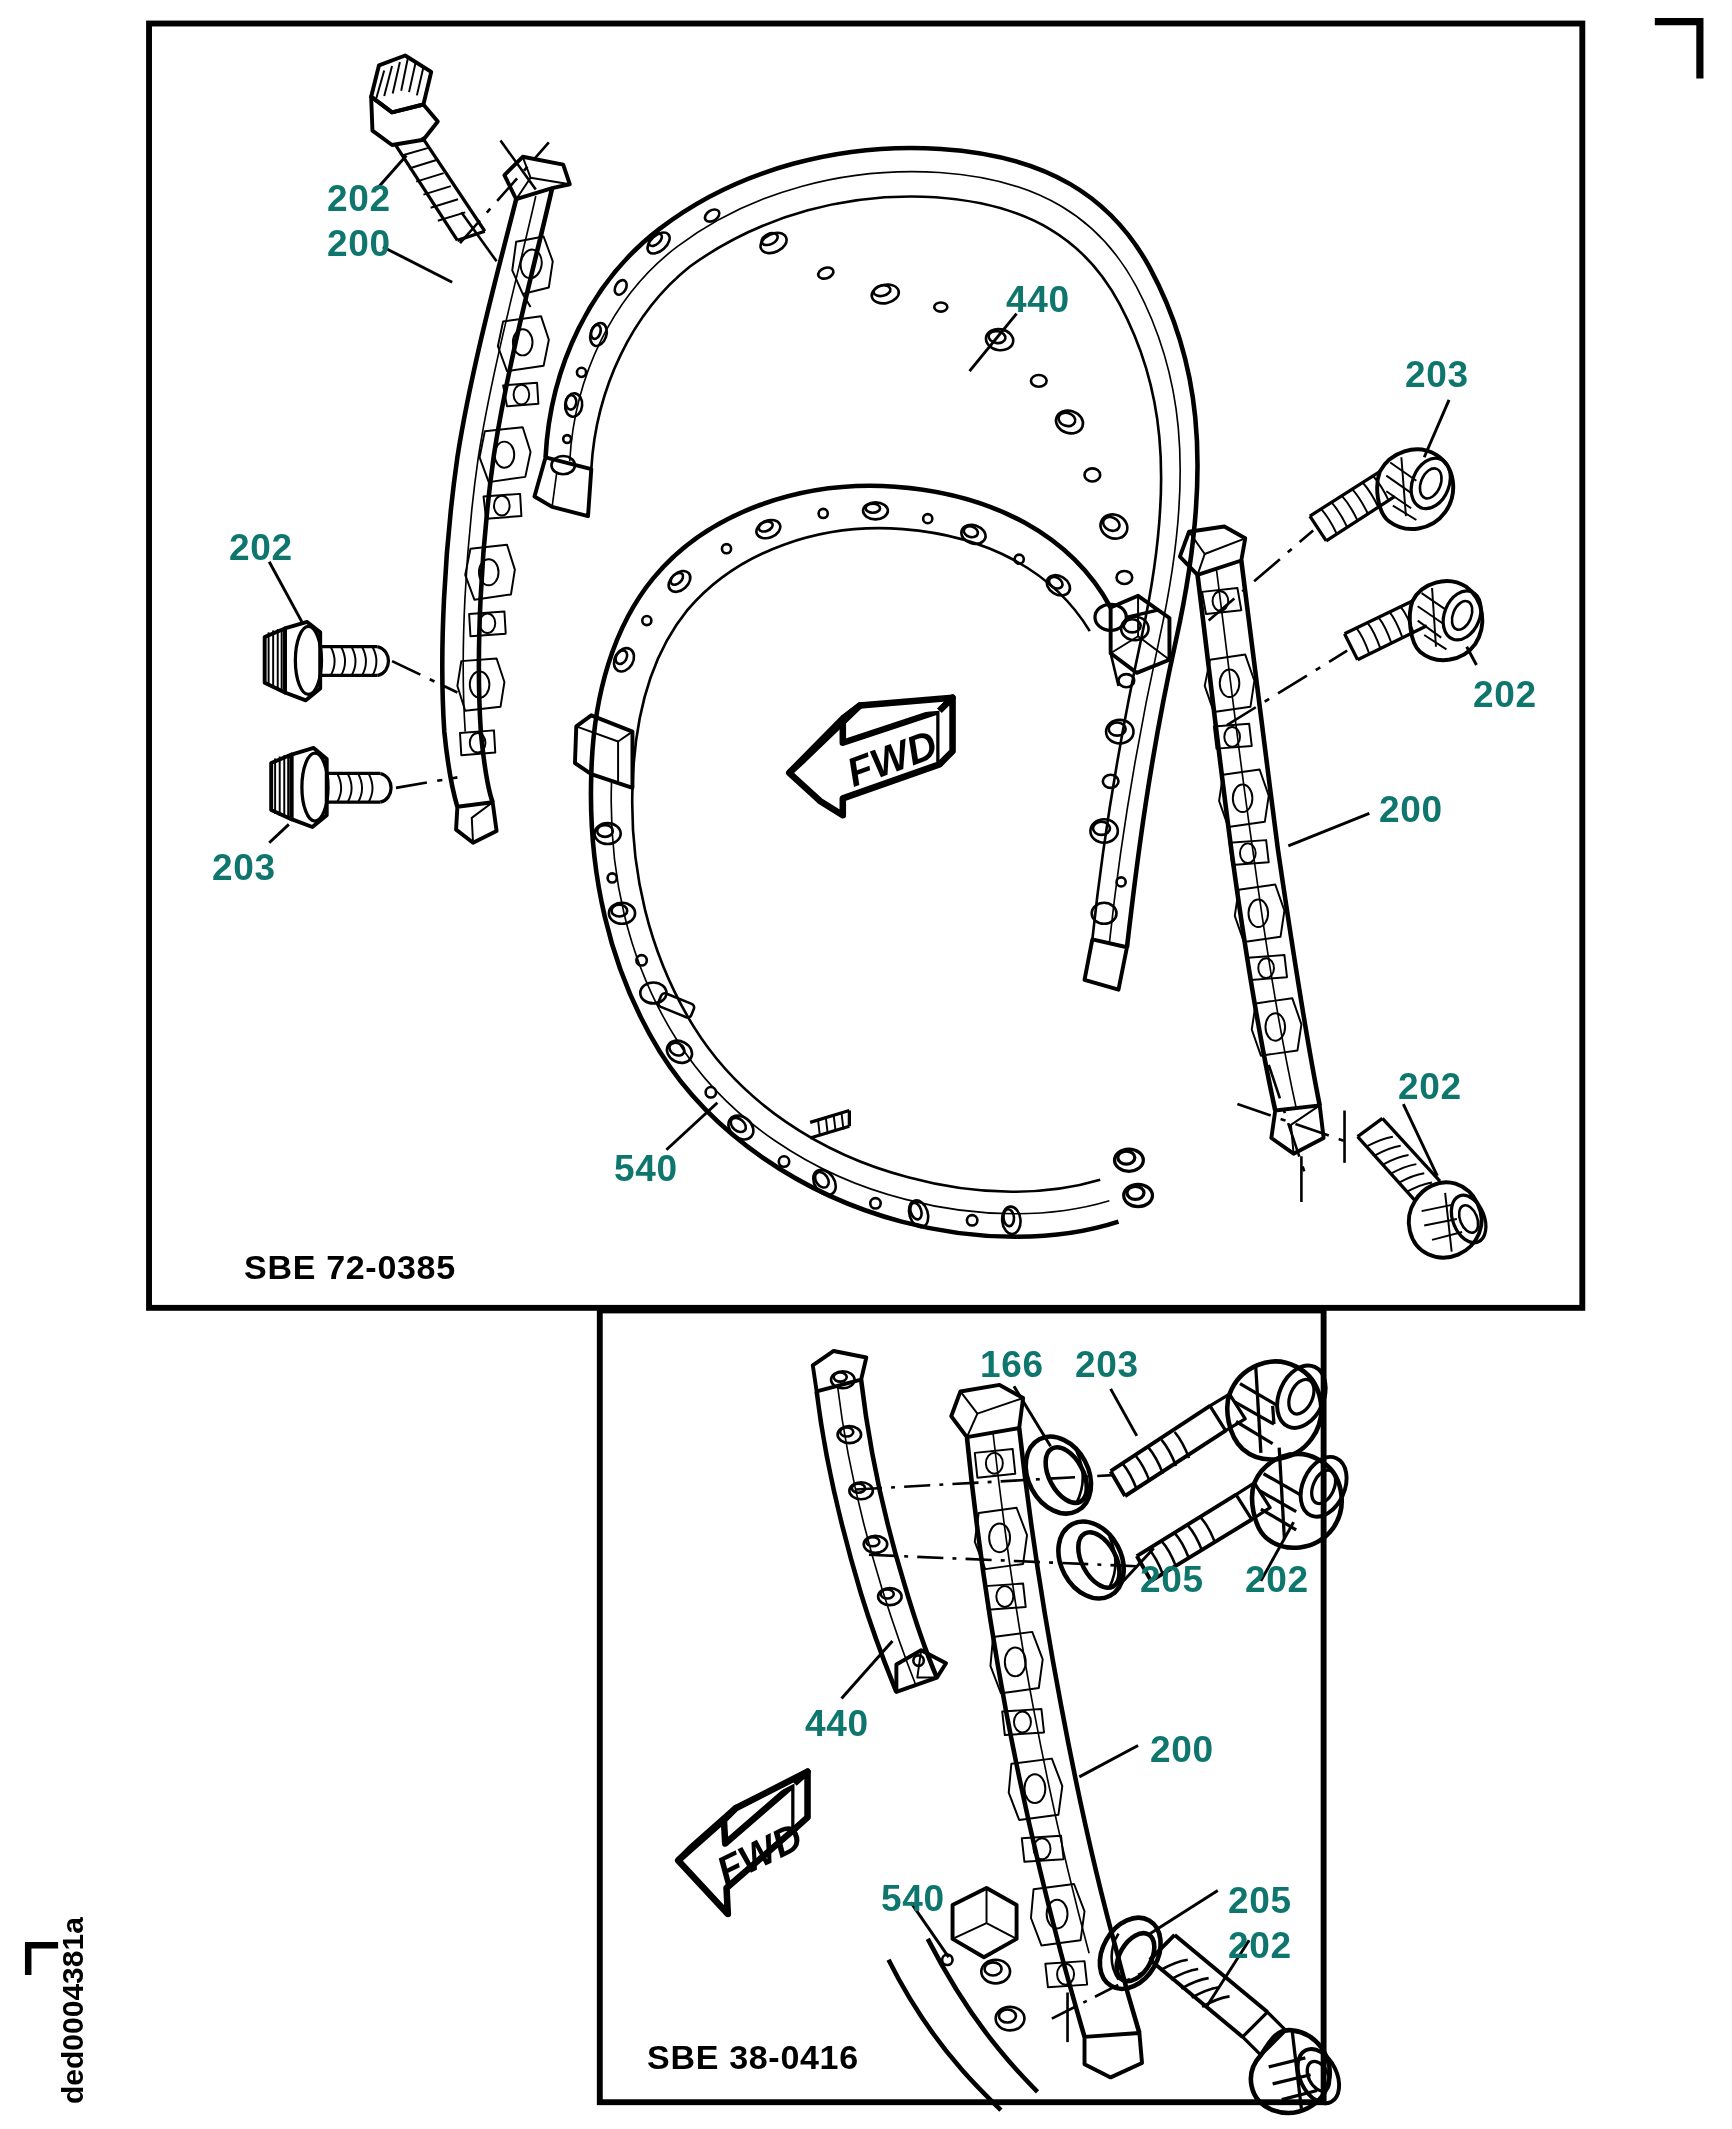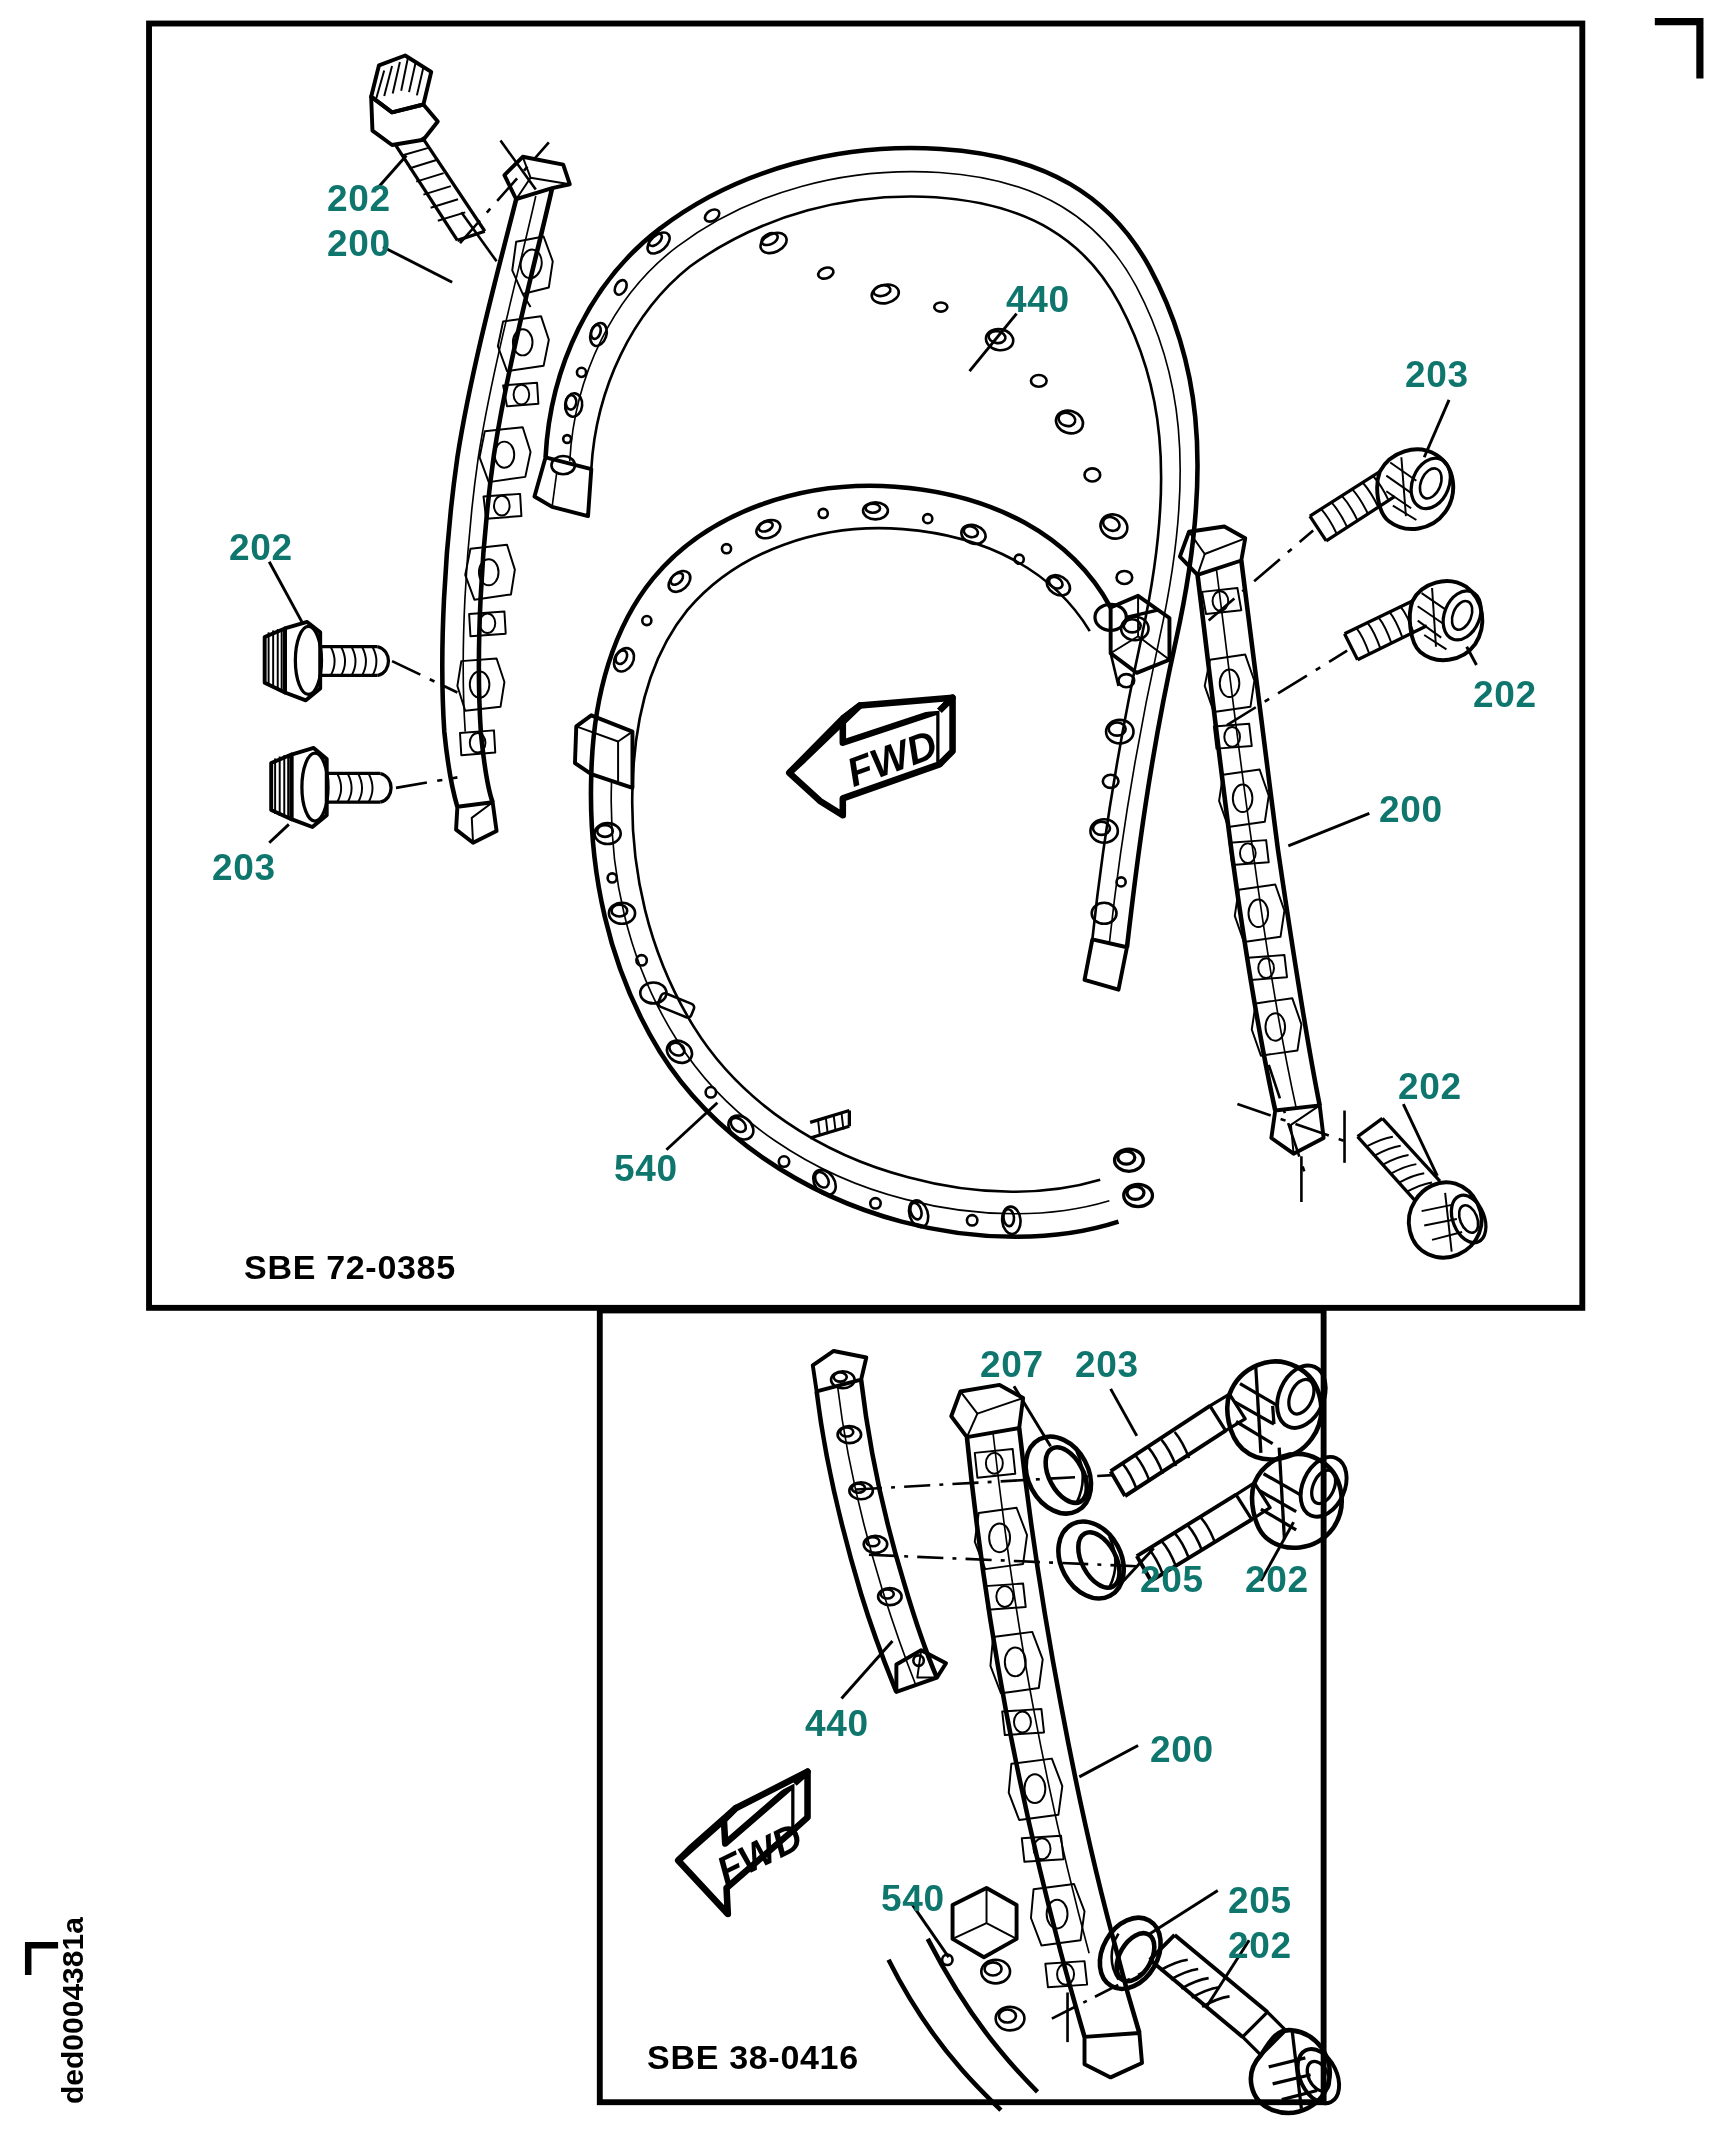--- a/index.html
+++ b/index.html
@@ -789,21 +789,21 @@
   <div class="callout" style="left:327px;top:225px;">200</div>
   <div class="callout" style="left:1006px;top:281px;">440</div>
   <div class="callout" style="left:1405px;top:356px;">203</div>
   <div class="callout" style="left:1473px;top:676px;">202</div>
   <div class="callout" style="left:229px;top:529px;">202</div>
   <div class="callout" style="left:212px;top:849px;">203</div>
   <div class="callout" style="left:1379px;top:791px;">200</div>
   <div class="callout" style="left:1398px;top:1068px;">202</div>
   <div class="callout" style="left:614px;top:1150px;">540</div>
 
-  <div class="callout" style="left:980px;top:1346px;">207</div>
+  <div class="callout" style="left:980px;top:1346px;">166</div>
   <div class="callout" style="left:1075px;top:1346px;">203</div>
   <div class="callout" style="left:1140px;top:1561px;">205</div>
   <div class="callout" style="left:1245px;top:1561px;">202</div>
   <div class="callout" style="left:805px;top:1705px;">440</div>
   <div class="callout" style="left:1150px;top:1731px;">200</div>
   <div class="callout" style="left:881px;top:1880px;">540</div>
   <div class="callout" style="left:1228px;top:1882px;">205</div>
   <div class="callout" style="left:1228px;top:1927px;">202</div>
 
   <div class="panel-label" style="left:208px;top:1248px;margin-left:36px;">SBE 72-0385</div>

